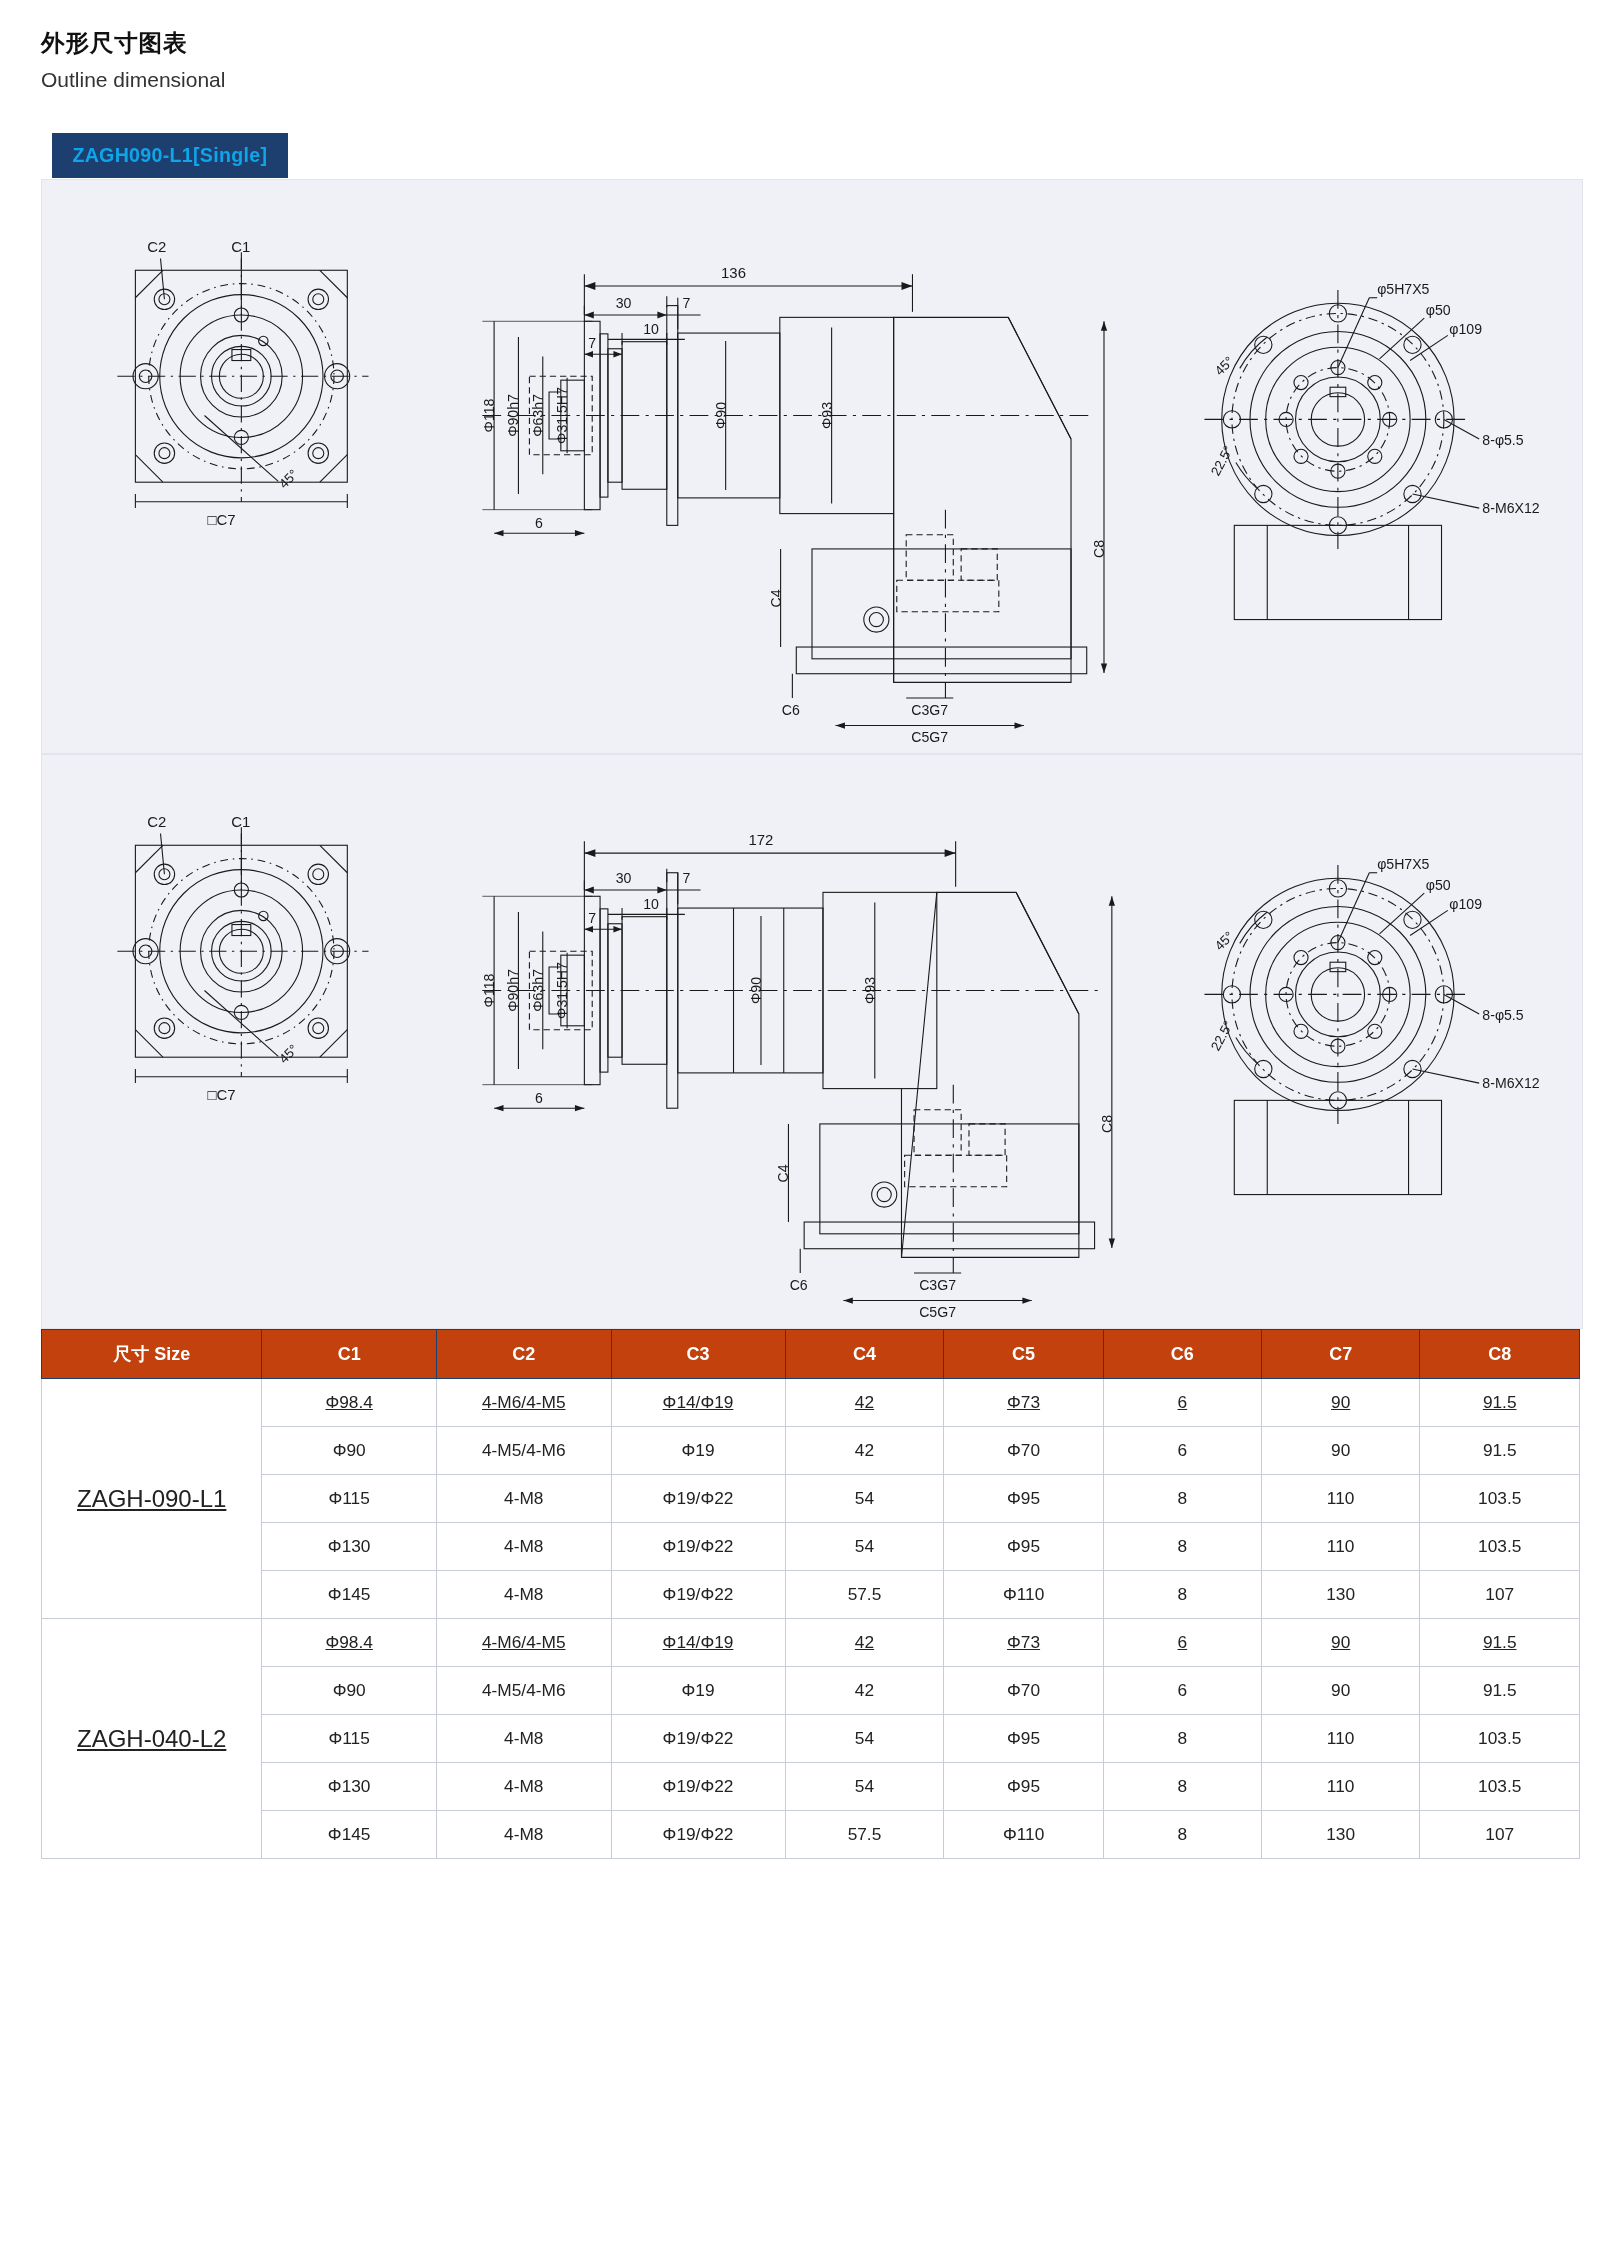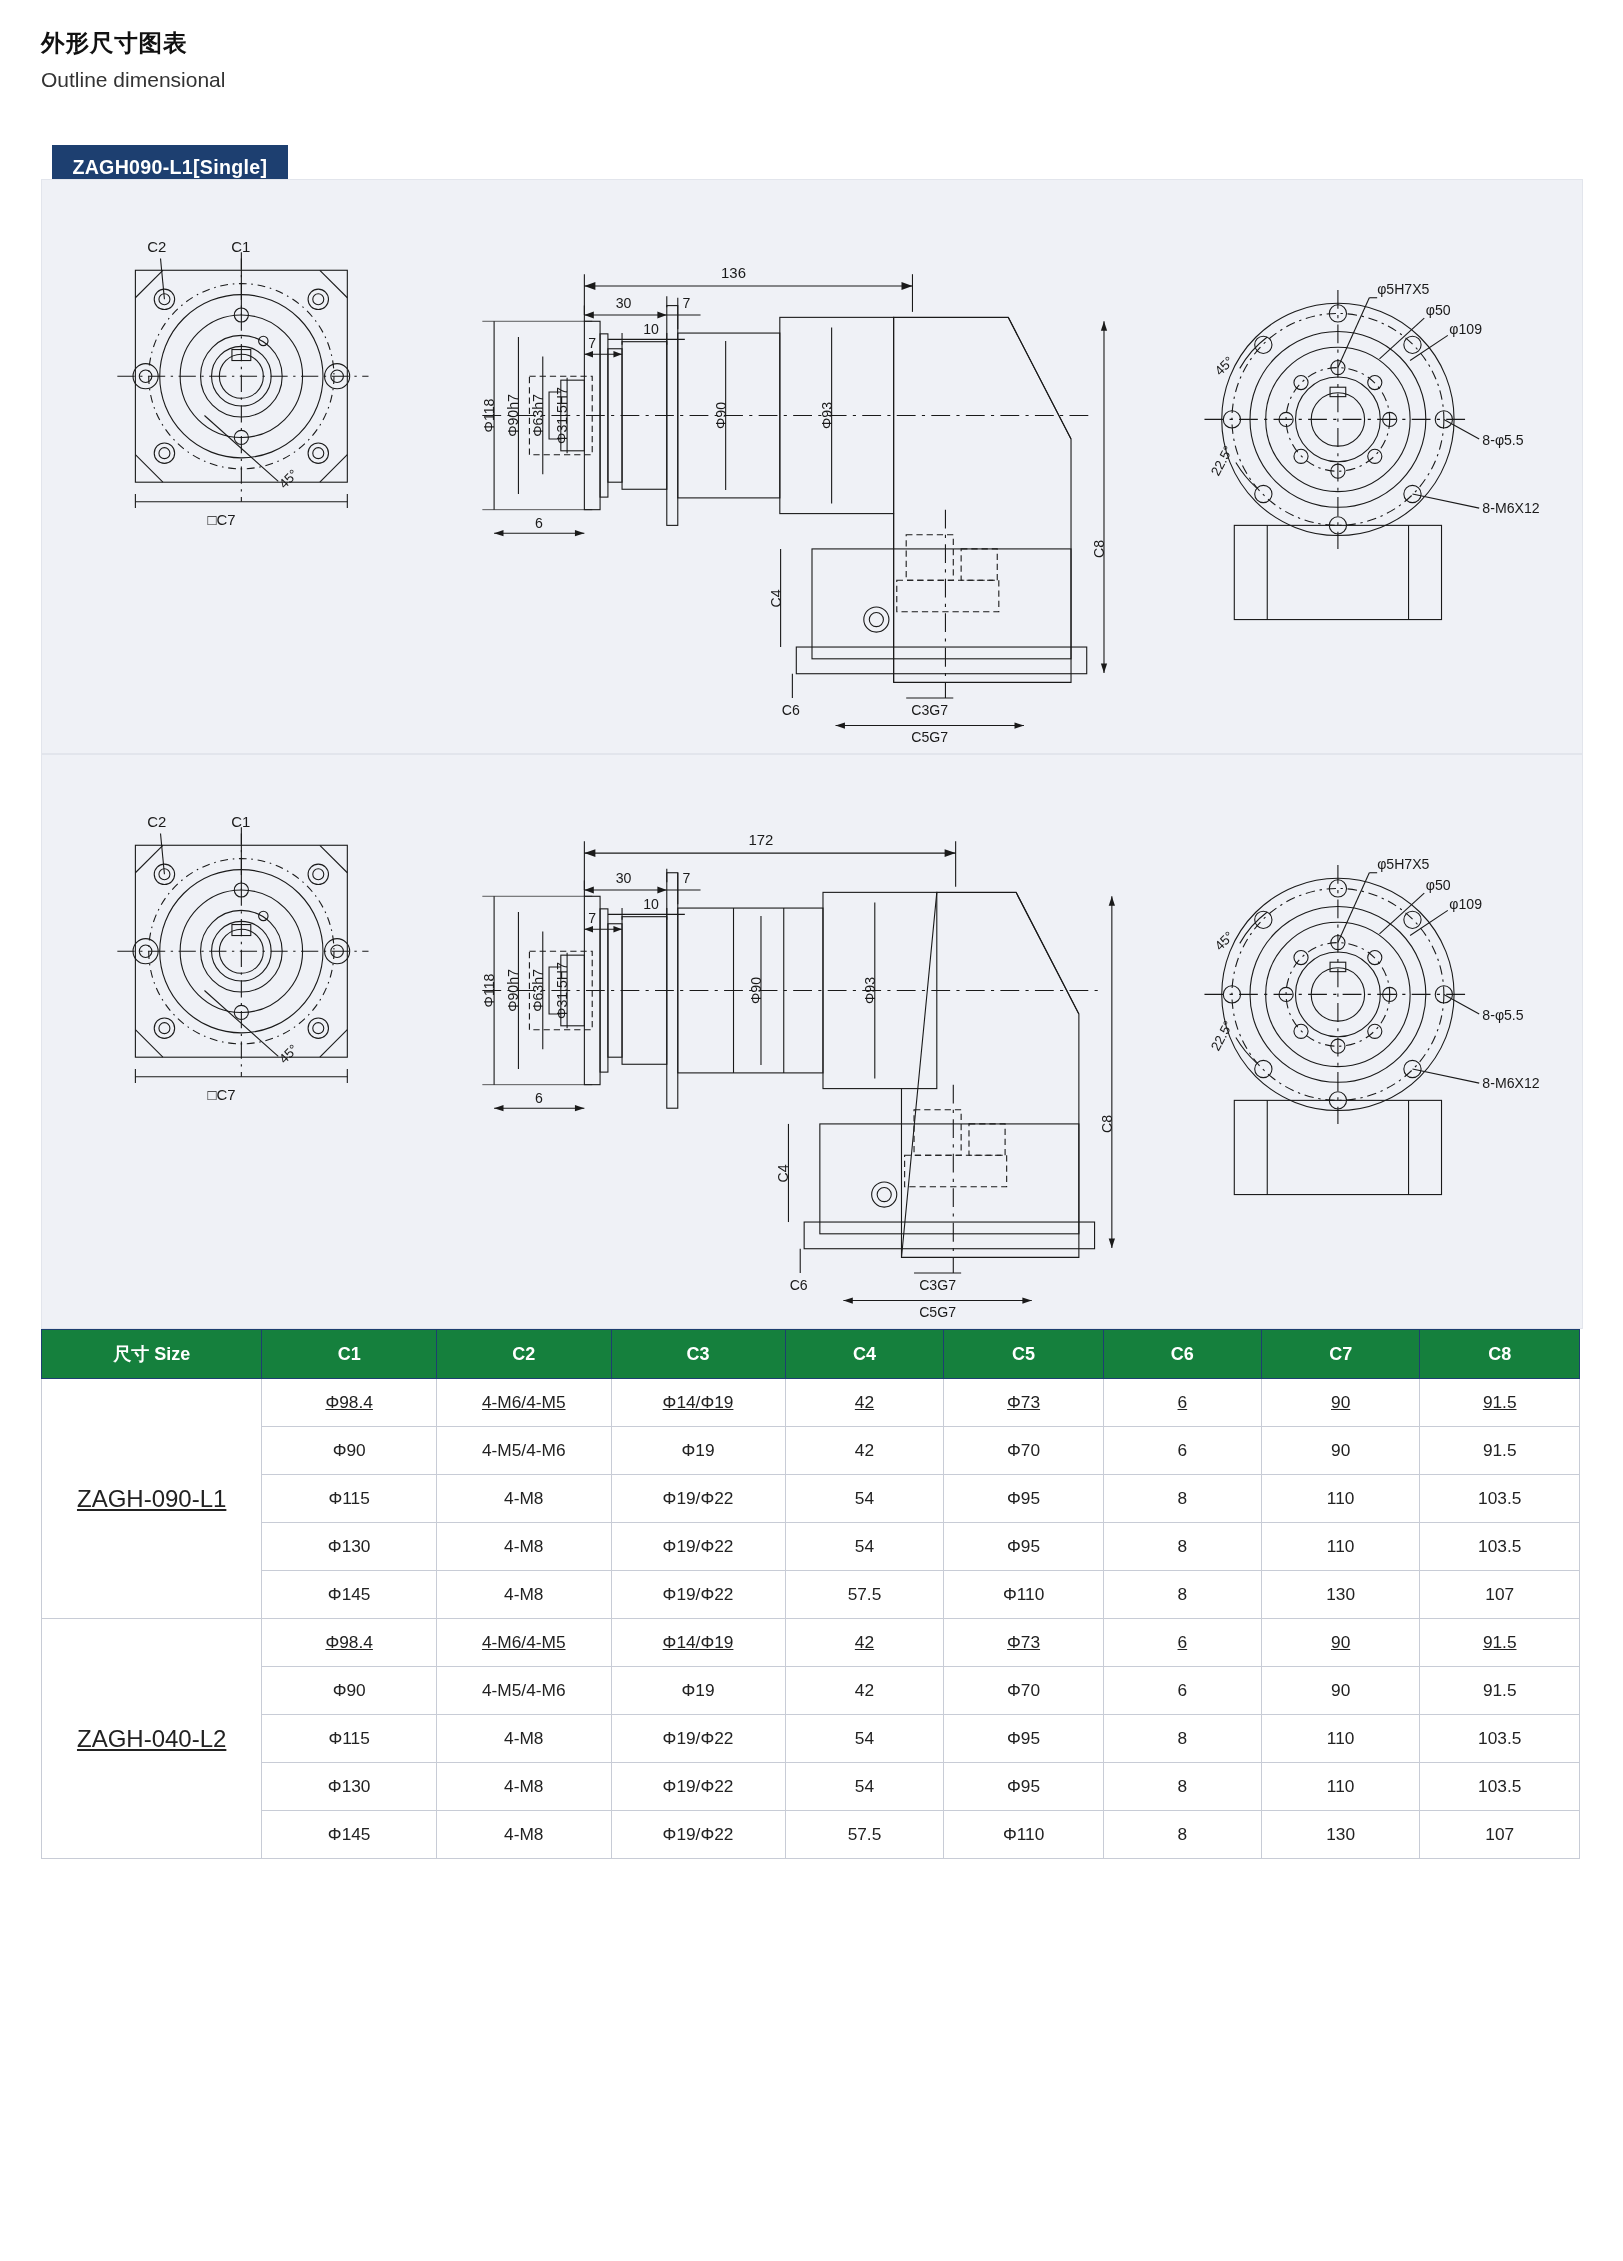--- a/index.html
+++ b/index.html
@@ -28,25 +28,25 @@
   .doc-title-en{
     font-size:21px;
     font-weight:400;
     margin:0 0 27px 0;
     color:#333;
   }
   
   .badge{
     display:inline-block;
     background:#1d3f70;
-    color:#ffffff;
+    color:#0ea5e9;
     font-size:19.6px;
     font-weight:700;
     padding:11px 20.4px 11px 20.4px;
-    margin:26px 0 0 11px;
+    margin:14px 0 0 11px;
     letter-spacing:0.3px;
   }
   .badge-wrap{height:60px;}
   
   .panel{
     background:#eff1f6;
     border:0.8px solid #e2e5ec;
     position:relative;
     height:573px;
     overflow:hidden;
@@ -64,21 +64,21 @@
     color:#222;
   }
   
   table.sizes{
     border-collapse:collapse;
     width:1539px;
     margin:0 0 23.6px 0;
     font-size:17.3px;
   }
   table.sizes th{
-    background:#15803d;
+    background:#c2410c;
     color:#fff;
     font-weight:700;
     height:46px;
     border:0.8px solid #1d3f70;
     font-size:18px;
   }
   table.sizes td{
     border:0.8px solid #c8ccd6;
     text-align:center;
     height:45px;

